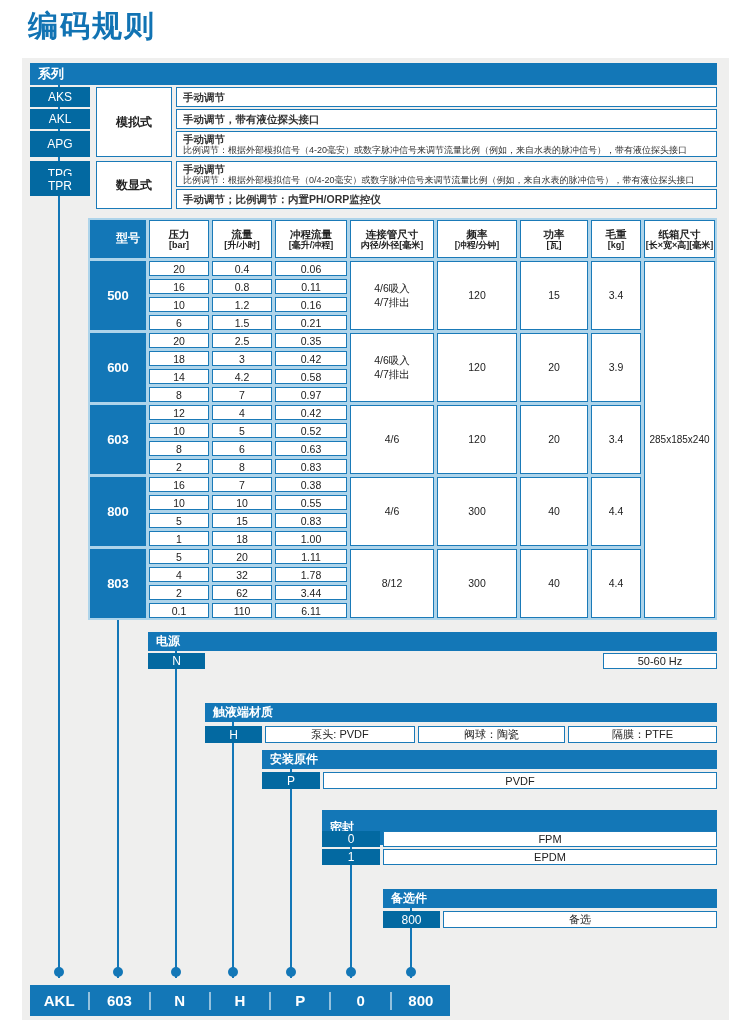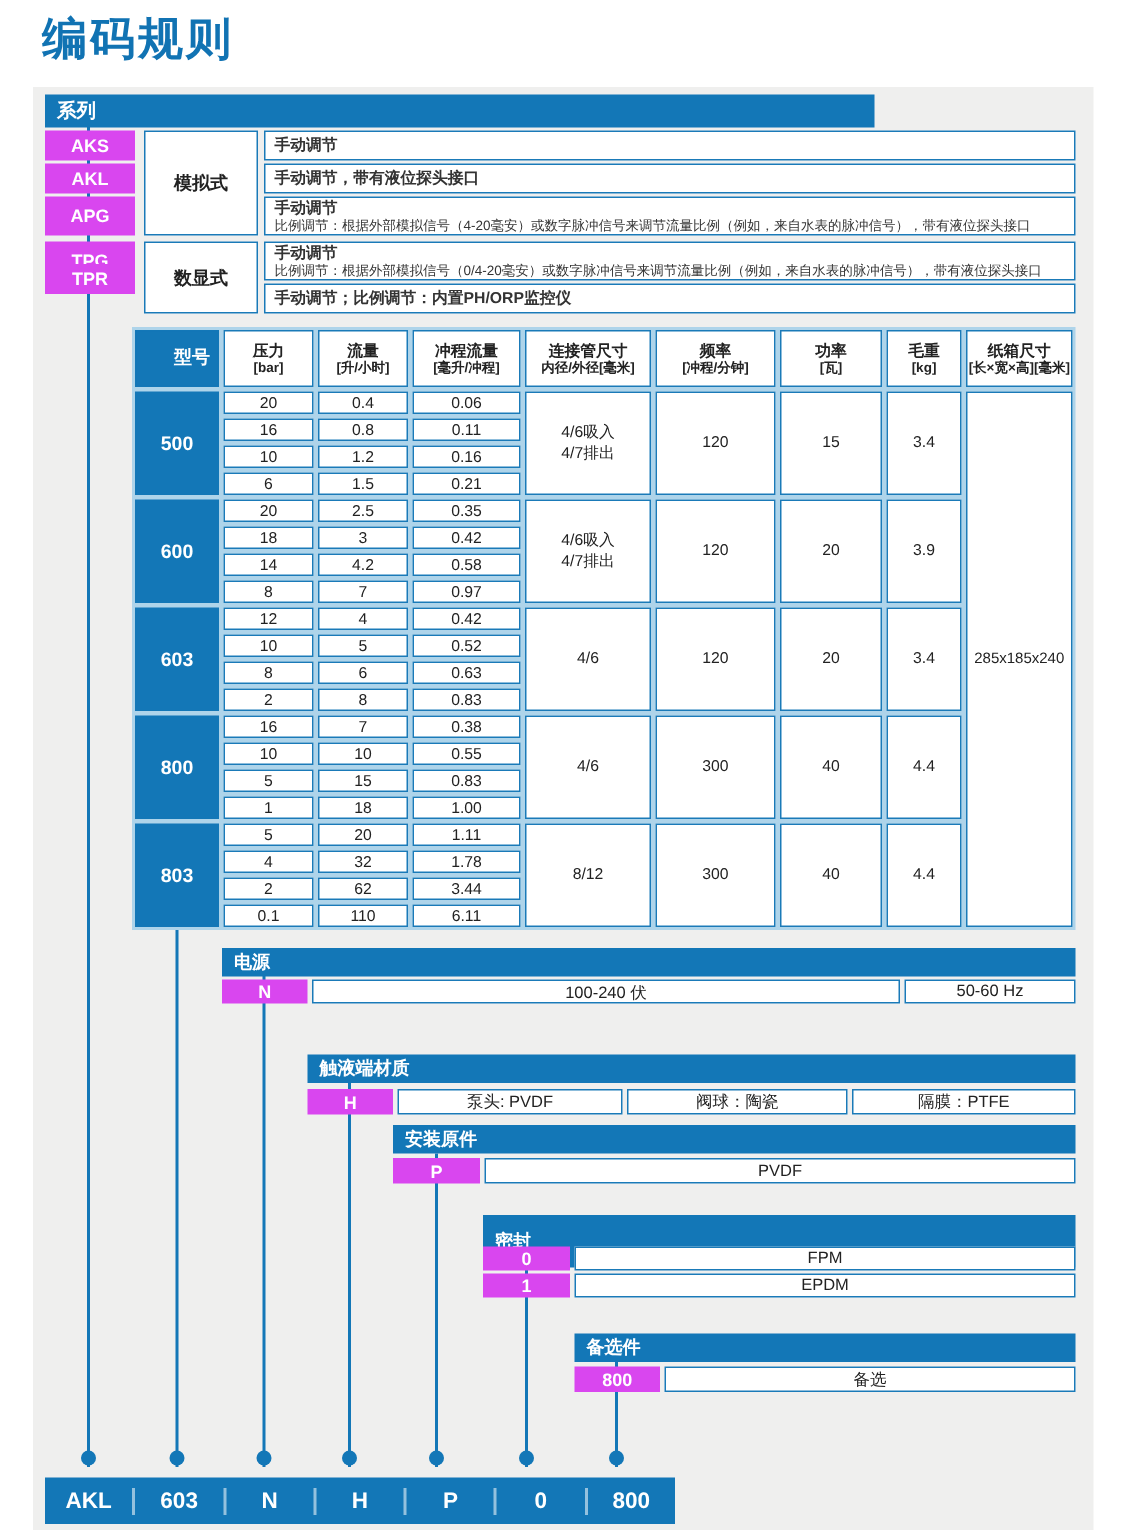--- a/index.html
+++ b/index.html
@@ -4,21 +4,21 @@
 <style>
   html,body{margin:0;padding:0;background:#ffffff;}
   #page{position:relative;width:750px;height:1020px;background:#ffffff;overflow:hidden;
         font-family:"Liberation Sans","DejaVu Sans",sans-serif;color:#222;}
   .abs{position:absolute;box-sizing:border-box;}
   #panel{left:22px;top:58px;width:707px;height:962px;background:#efefee;}
   #title{left:28px;top:6px;font-size:30px;font-weight:bold;color:#1173b3;letter-spacing:2px;}
 
   
   .bar{background:#1377b7;color:#fff;font-weight:bold;font-size:12px;display:flex;align-items:center;padding-left:8px;}
-  .key{background:#d946ef;color:#fff;font-weight:bold;font-size:12px;display:flex;align-items:center;justify-content:center;}
+  .key{background:#0369a1;color:#fff;font-weight:normal;font-size:12px;display:flex;align-items:center;justify-content:center;}
   .vbox{background:#fff;border:1px solid #1a7ab8;font-size:11px;display:flex;align-items:center;justify-content:center;color:#222;}
   .desc{background:#fff;border:1px solid #1a7ab8;display:flex;flex-direction:column;justify-content:center;padding:0 6px;line-height:1.15;}
   .desc .d1{font-size:10.5px;font-weight:bold;color:#333;}
   .desc .d2{font-size:9px;color:#333;}
 
   
   .vline{position:absolute;width:2px;background:#1377b7;}
   .notch{position:absolute;width:4px;background:#1377b7;}
   .dot{position:absolute;width:10px;height:10px;border-radius:50%;background:#1377b7;}
 
@@ -67,21 +67,21 @@
   <div class="vline" style="left:350px;top:829px;height:149px;"></div>
   <div class="vline" style="left:410px;top:908px;height:70px;"></div>
   <div class="dot" style="left:54px;top:967px;"></div>
   <div class="dot" style="left:113px;top:967px;"></div>
   <div class="dot" style="left:171px;top:967px;"></div>
   <div class="dot" style="left:228px;top:967px;"></div>
   <div class="dot" style="left:286px;top:967px;"></div>
   <div class="dot" style="left:346px;top:967px;"></div>
   <div class="dot" style="left:406px;top:967px;"></div>
 
-  <div class="abs bar" style="left:30px;top:63px;width:553px;height:22px;font-size:13px;">系列</div>
+  <div class="abs bar" style="left:30px;top:63px;width:687px;height:22px;font-size:13px;">系列</div>
   <div class="abs key" style="left:30px;top:87px;width:60px;height:20px;">AKS</div>
   <div class="abs key" style="left:30px;top:109px;width:60px;height:20px;">AKL</div>
   <div class="abs key" style="left:30px;top:131px;width:60px;height:26px;">APG</div>
   <div class="abs key" style="left:30px;top:161px;width:60px;height:26px;">TPG</div>
   <div class="abs key" style="left:30px;top:176px;width:60px;height:20px;">TPR</div>
   <div class="abs vbox" style="left:96px;top:161px;width:76px;height:48px;font-weight:bold;font-size:12px;">数显式</div>
   <div class="abs vbox" style="left:96px;top:87px;width:76px;height:70px;font-weight:bold;font-size:12px;">模拟式</div>
   <div class="abs desc" style="left:176px;top:87px;width:541px;height:20px;">
     <div class="d1">手动调节</div>
   </div>
@@ -303,21 +303,20 @@
           <div class="merge w-wt">4.4</div>
         </div>
 
       </div>
       <div id="carton">285x185x240</div>
     </div>
   </div>
 
   <div class="abs bar" style="left:148px;top:632px;width:569px;height:19px;">电源</div>
   <div class="abs key" style="left:148px;top:653px;width:57px;height:16px;">N</div>
-  <div class="abs vbox" style="left:208px;top:653px;width:392px;height:16px;">100-240 伏</div>
   <div class="abs vbox" style="left:603px;top:653px;width:114px;height:16px;">50-60 Hz</div>
 
   <div class="abs bar" style="left:205px;top:703px;width:512px;height:19px;">触液端材质</div>
   <div class="abs key" style="left:205px;top:726px;width:57px;height:17px;">H</div>
   <div class="abs vbox" style="left:265px;top:726px;width:150px;height:17px;">泵头: PVDF</div>
   <div class="abs vbox" style="left:418px;top:726px;width:147px;height:17px;">阀球：陶瓷</div>
   <div class="abs vbox" style="left:568px;top:726px;width:149px;height:17px;">隔膜：PTFE</div>
 
   <div class="abs bar" style="left:262px;top:750px;width:455px;height:19px;">安装原件</div>
   <div class="abs key" style="left:262px;top:772px;width:58px;height:17px;">P</div>

